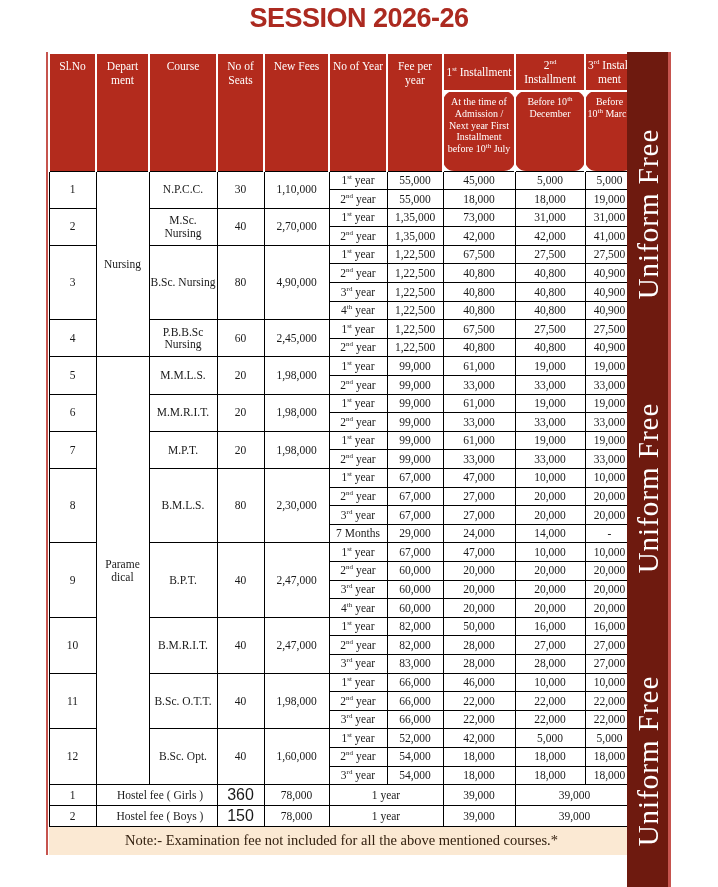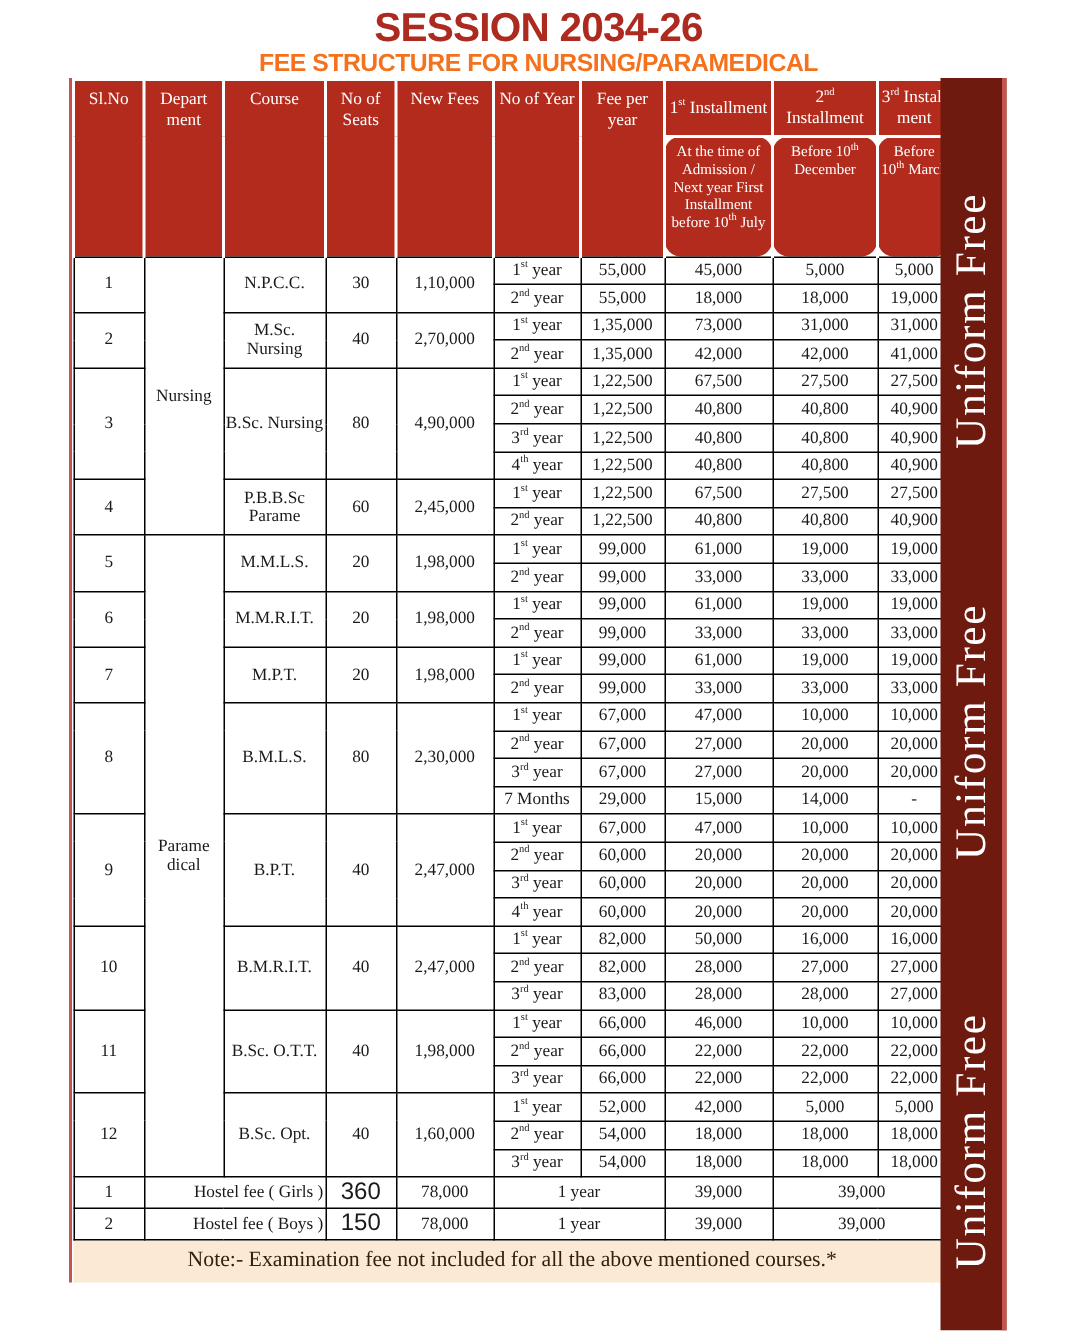--- a/index.html
+++ b/index.html
@@ -17,39 +17,38 @@
 
   thead th { background:#b32b1d; color:#ffffff; font-weight:normal; border:2px solid #ffffff;
              border-bottom:none; font-size:11.5px; line-height:1.25; padding:1px; }
   th.vtop { vertical-align:top; padding-top:5px; }
   th.inst-top { vertical-align:middle; height:38px; }
   th.inst-sub { vertical-align:top; height:80px; font-size:10px; line-height:1.18; padding-top:4px; border-top:2px solid #ffffff;border-radius:11px; }
 
   tbody td { border:1px solid #000000; text-align:center; vertical-align:middle;
              font-size:11.5px; color:#1a1a1a; height:18.6px; padding:0 1px; line-height:1.1; }
   tbody td.tall { height:21px; }
-  td.left { text-align:right; padding-left:8px; }
+  td.left { text-align:center; padding-left:8px; }
   td.sans { font-family:"Liberation Sans","DejaVu Sans",sans-serif; font-size:16px; }
   sup { font-size:7px; line-height:0; vertical-align:super; }
 
   tr.note-row td { background:#fbe9d3; border:none; border-top:1px solid #000;
                    height:28px; font-size:14.5px; color:#33200f; text-align:center; }
 
   .sidebar { position:absolute; left:627px; top:52px; width:44px; height:835px;
              background:#6e1a0f; border-right:3px solid #c6544e; }
   .vtext { position:absolute; left:50%; top:0; transform:translate(-50%,-50%) rotate(-90deg);
            color:#ffffff; font-size:29px; white-space:nowrap; letter-spacing:1px;
            font-family:"Liberation Serif","DejaVu Serif",serif; }
 </style>
 </head>
 <body>
 
 <div class="title-block">
-  <div class="main-title">SESSION 2034-26</div>
-  <div class="sub-title">FEE STRUCTURE FOR NURSING/PARAMEDICAL</div>
+  <div class="main-title">SESSION 2026-26</div>
 </div>
 
 <div class="table-wrap">
   <table>
     <colgroup>
       <col style="width:47px">
         <col style="width:53px">
         <col style="width:68px">
         <col style="width:47px">
       <col style="width:65px">
@@ -144,21 +143,21 @@
         </tr>
         <tr>
           <td>4<sup>th</sup> year</td>
           <td>1,22,500</td>
           <td>40,800</td>
           <td>40,800</td>
           <td>40,900</td>
         </tr>
         <tr>
           <td rowspan="2">4</td>
-          <td rowspan="2">P.B.B.Sc Parame</td>
+          <td rowspan="2">P.B.B.Sc Nursing</td>
           <td rowspan="2">60</td>
           <td rowspan="2">2,45,000</td>
           <td>1<sup>st</sup> year</td>
           <td>1,22,500</td>
           <td>67,500</td>
           <td>27,500</td>
           <td>27,500</td>
         </tr>
         <tr>
           <td>2<sup>nd</sup> year</td>
@@ -243,21 +242,21 @@
         <tr>
           <td>3<sup>rd</sup> year</td>
           <td>67,000</td>
           <td>27,000</td>
           <td>20,000</td>
           <td>20,000</td>
         </tr>
         <tr>
           <td>7 Months</td>
           <td>29,000</td>
-          <td>15,000</td>
+          <td>24,000</td>
           <td>14,000</td>
           <td>-</td>
         </tr>
         <tr>
           <td rowspan="4">9</td>
           <td rowspan="4">B.P.T.</td>
           <td rowspan="4">40</td>
           <td rowspan="4">2,47,000</td>
           <td>1<sup>st</sup> year</td>
           <td>67,000</td>

